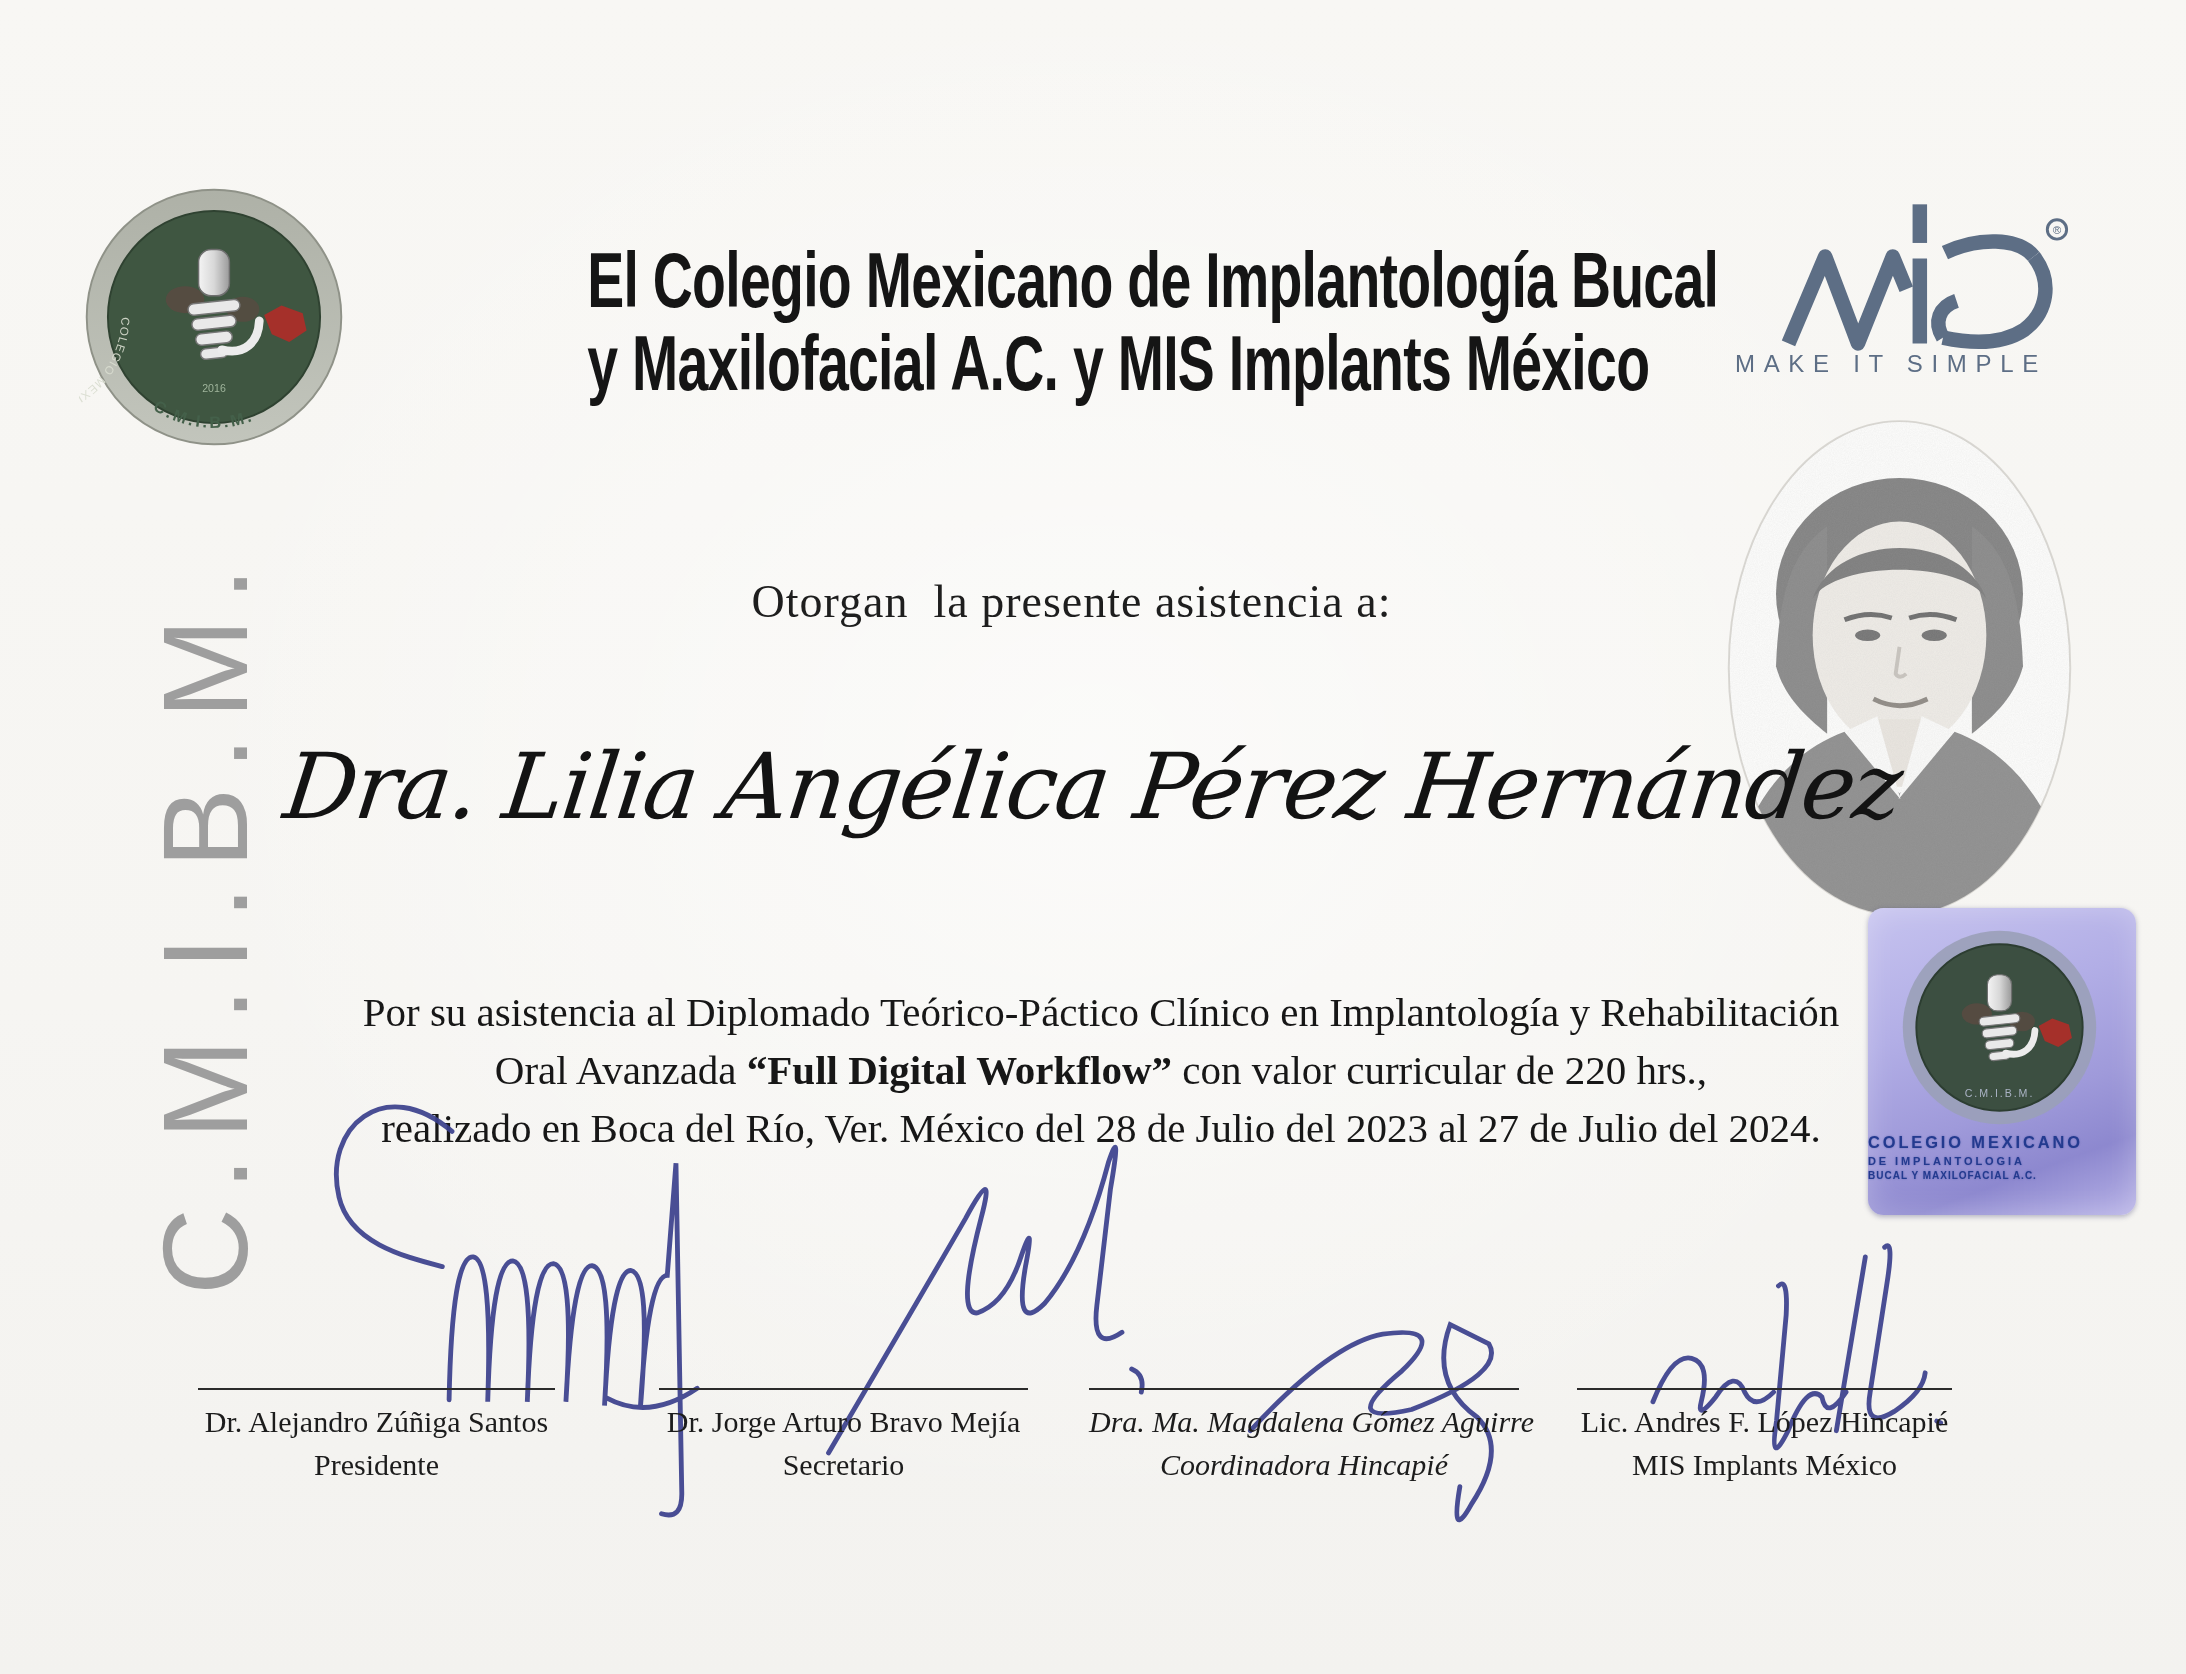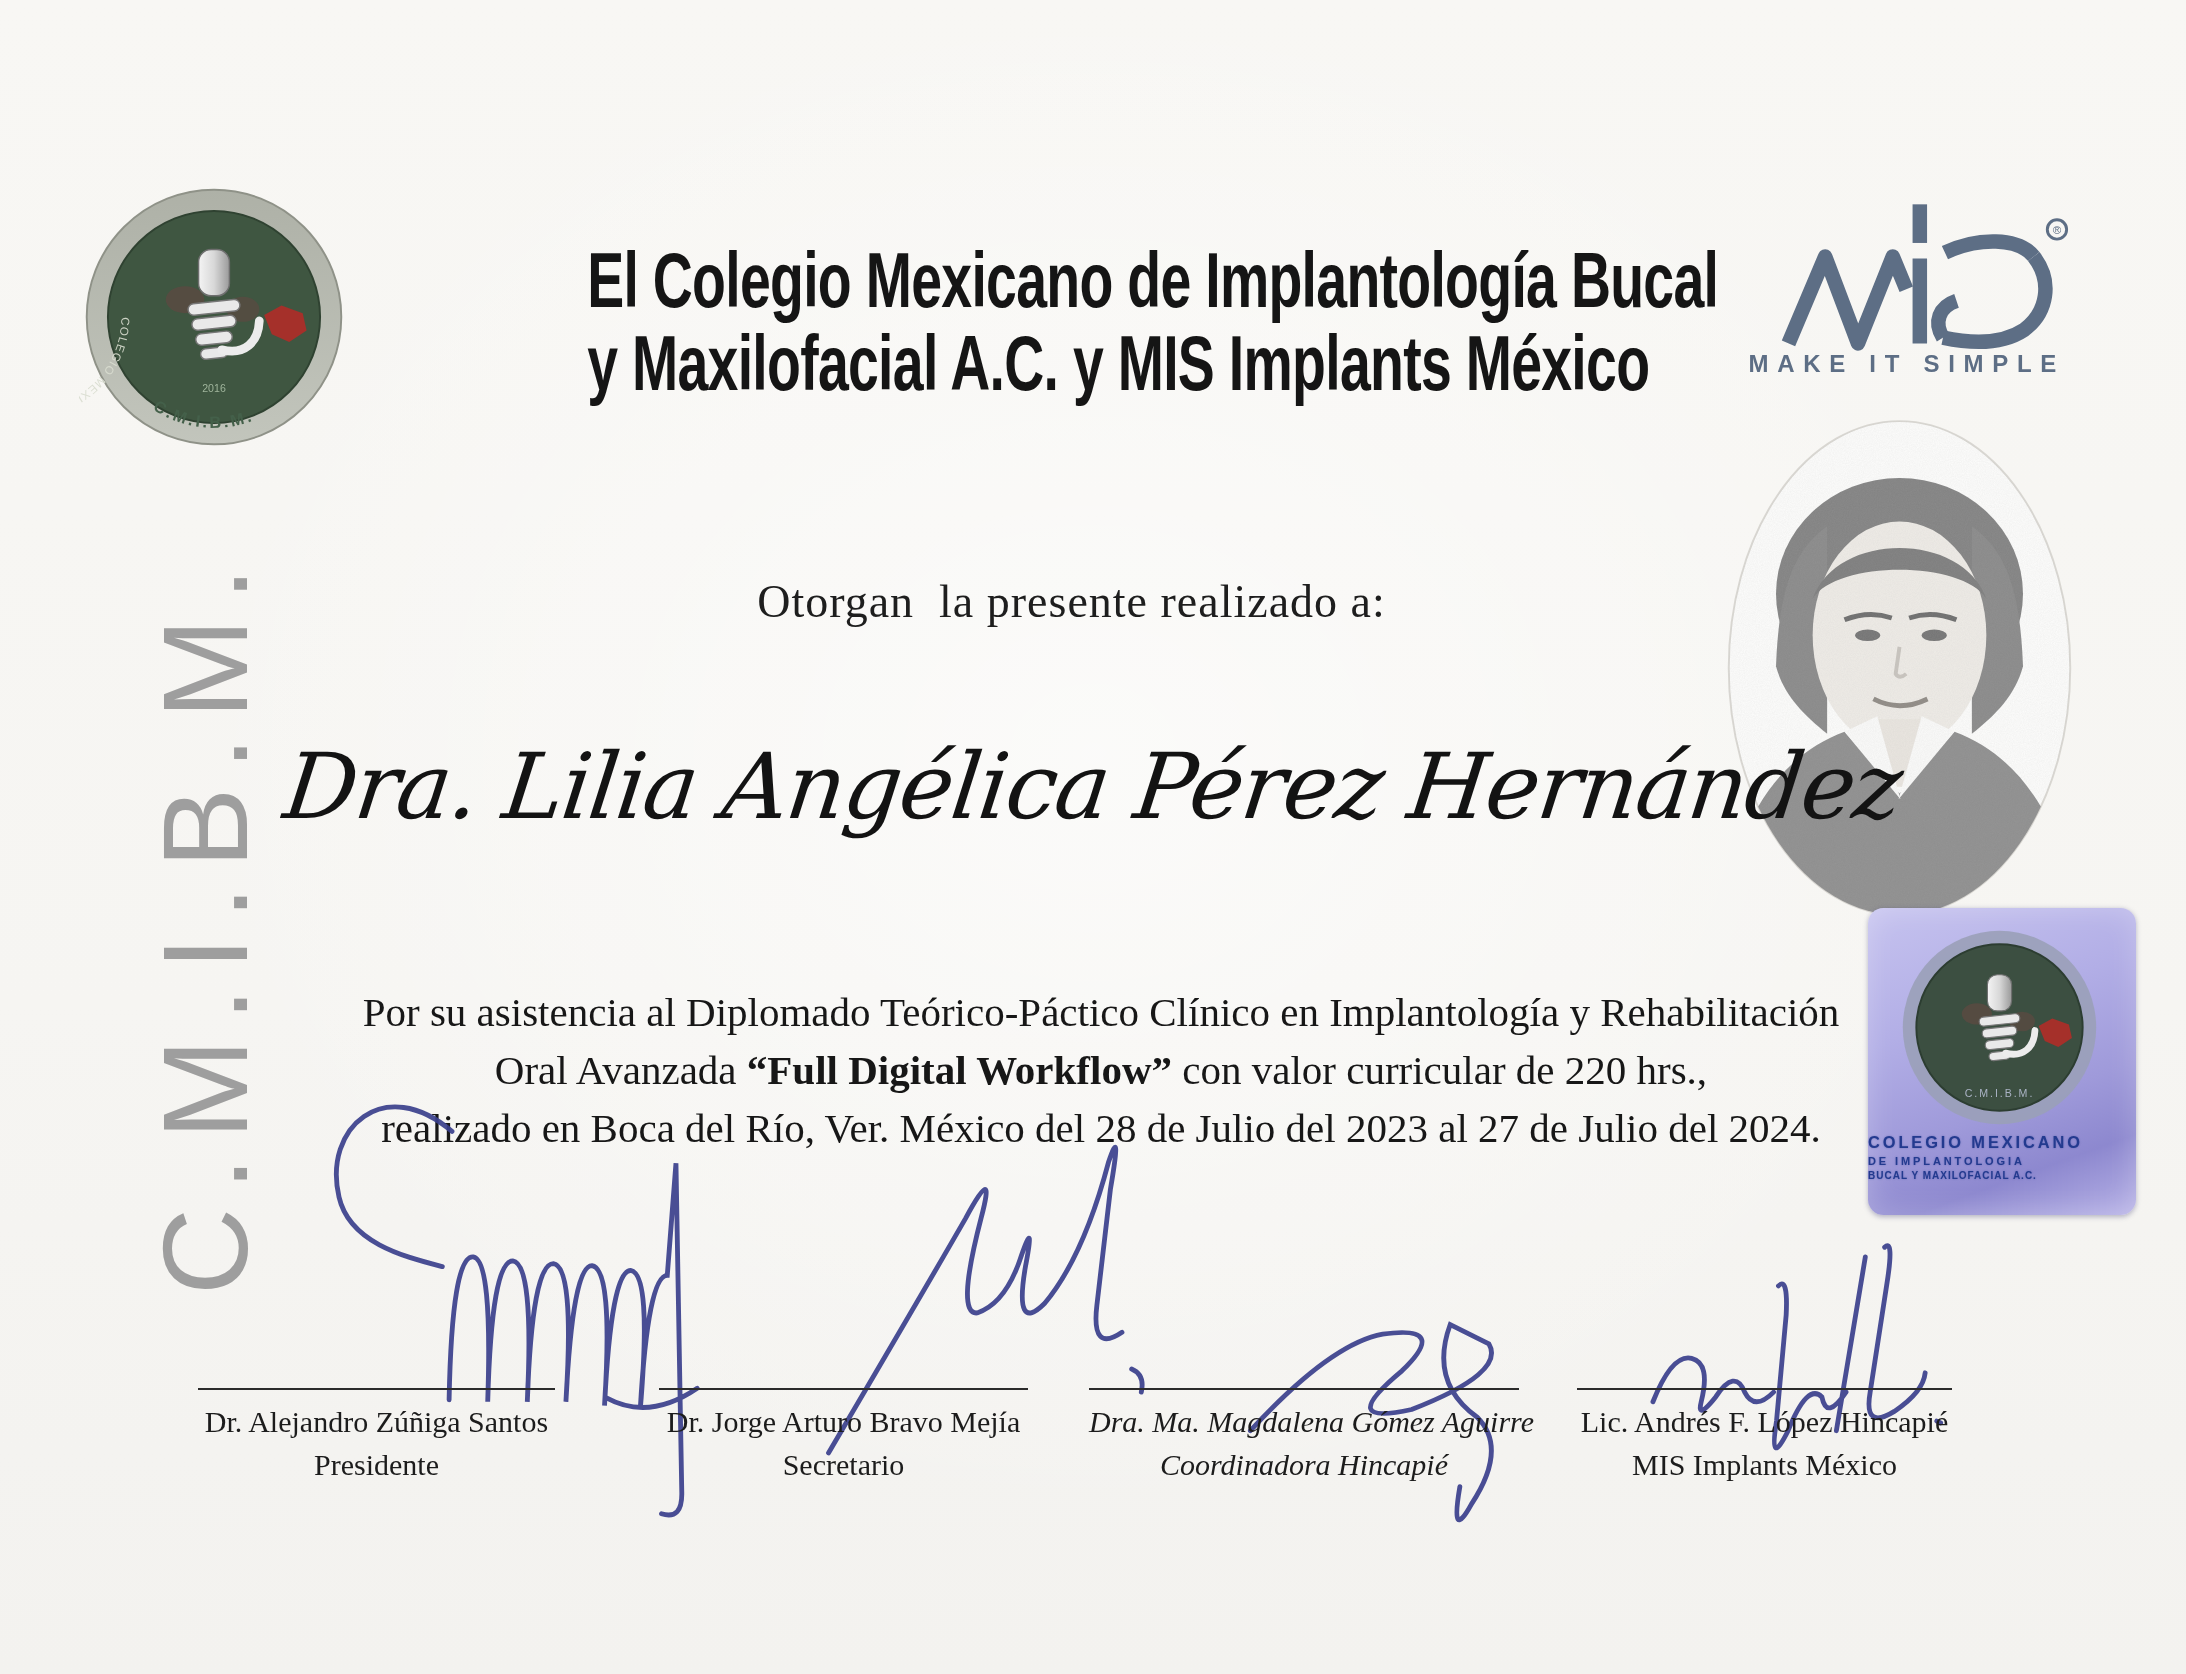--- a/index.html
+++ b/index.html
@@ -84,23 +84,23 @@
   .sig-role{line-height:1.45;}
 
   .s1{left:198px;  width:357px;}
   .s2{left:659px;  width:369px;}
   .s3{left:1089px; width:430px;font-style:italic;}
   .s4{left:1577px; width:375px;}
 
   
   .mis-tagline{
     left:1717px; top:350px; width:348px;
-    text-align:right;
-    font-family:"Liberation Sans", sans-serif;
-    font-size:24px; font-weight:700;
+    text-align:center;
+    font-family:"Liberation Sans", sans-serif;
+    font-size:24px; font-weight:400;
     letter-spacing:8.7px;
     color:#5d6e85;
     white-space:nowrap;
   }
 
   
   .holo{
     left:1868px; top:908px; width:268px; height:307px;
     border-radius:15.4px;
     background:linear-gradient(160deg,#c6c3ef 0%,#b2aee6 35%,#9f9ada 62%,#8d88cf 80%,#b6b1e6 100%);
@@ -209,21 +209,21 @@
       <path d="M 185 240 L 181 268 Q 185 274 192 268" stroke="#c9c5bf" stroke-width="4" fill="none"></path>
       <path d="M 158 294 Q 185 308 214 294" stroke="#908b85" stroke-width="5" fill="none"></path>
       <rect x="158" y="315" width="54" height="70" fill="#eae6e0"></rect>
       <path d="M 2 530 C 12 420 62 352 128 328 L 185 392 L 242 328 C 308 352 358 420 368 530 Z" fill="#8f8f8f"></path>
       <path d="M 128 328 L 186 398 L 162 312 Z" fill="#fbfbfa"></path>
       <path d="M 242 328 L 184 398 L 208 312 Z" fill="#fbfbfa"></path>
       <rect x="0" y="0" width="370" height="530" filter="url(#grain)" opacity=".45"></rect>
     </g>
   </svg>
 
-  <div class="abs present-line">Otorgan  la presente realizado a:</div>
+  <div class="abs present-line">Otorgan  la presente asistencia a:</div>
 
   <div class="abs recipient">Dra. Lilia Angélica Pérez Hernández</div>
 
   <div class="abs body-par">
     <div>Por su asistencia al Diplomado Teórico-Páctico Clínico en Implantología y Rehabilitación</div>
     <div><span>Oral Avanzada </span><b>“Full Digital Workflow”</b><span> con valor curricular de 220 hrs.,</span></div>
     <div>realizado en Boca del Río, Ver. México del 28 de Julio del 2023 al 27 de Julio del 2024.</div>
   </div>
 
   <div class="abs holo">

